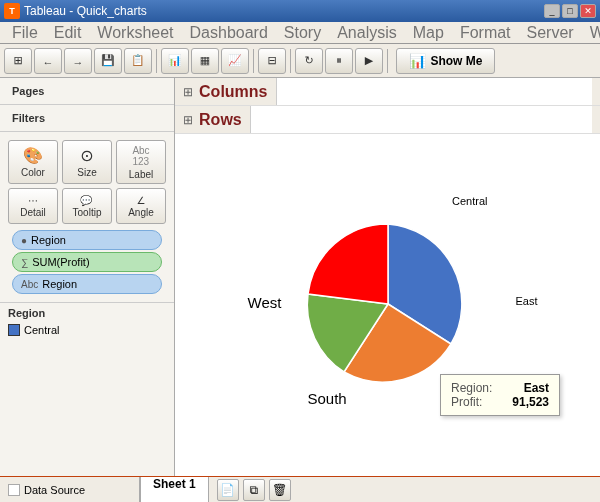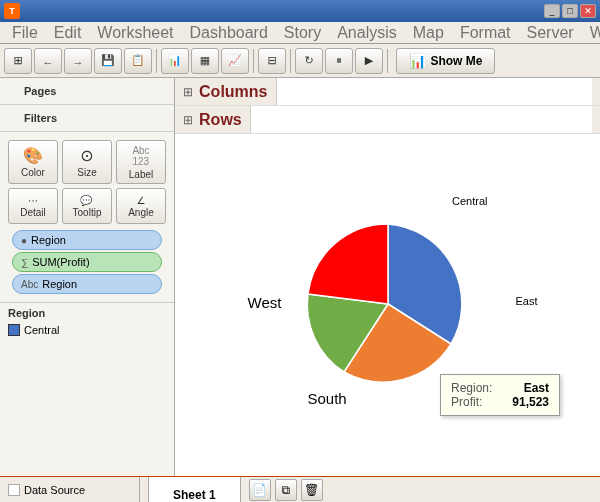--- a/index.html
+++ b/index.html
@@ -47,21 +47,21 @@
     .show-me-icon { color: #2060c0; font-size: 14px; }
 
     
     .main-layout { display: flex; height: calc(502px - 22px - 22px - 34px - 26px); }
 
     
     .left-panel {
       width: 175px; background: #f5f3ee; border-right: 1px solid #aaa;
       display: flex; flex-direction: column; flex-shrink: 0;
     }
-    .panel-section { padding: 4px 24px; border-bottom: 1px solid #ccc; }
+    .panel-section { padding: 4px 12px; border-bottom: 1px solid #ccc; }
     .panel-label { font-size: 11px; font-weight: bold; color: #333; padding: 3px 0; }
 
     
     .marks-section { padding: 4px 8px; border-bottom: 1px solid #ccc; }
     .marks-dropdown {
       display: flex; align-items: center; justify-content: space-between;
       background: white; border: 1px solid #aaa; border-radius: 3px;
       padding: 2px 6px; margin: 4px 0; cursor: pointer; height: 24px;
     }
     .marks-dropdown-left { display: flex; align-items: center; gap: 4px; }
@@ -129,36 +129,37 @@
       height: 26px; background: #f0ece4; border-top: 1px solid #c2410c;
       display: flex; align-items: center;
     }
     .status-datasource {
       display: flex; align-items: center; gap: 4px;
       padding: 0 8px; border-right: 1px solid #aaa; height: 100%;
       font-size: 11px; cursor: pointer; min-width: 140px;
     }
     .status-checkbox { width: 12px; height: 12px; border: 1px solid #aaa; background: white; }
     .sheet-tab {
-      padding: 0 24px; height: 100%; display: flex; align-items: flex-end;
+      padding: 0 12px; height: 100%; display: flex; align-items: flex-start;
       background: white; border-right: 1px solid #aaa; border-left: 1px solid #aaa;
-      font-size: 12px; cursor: pointer; font-weight: bold; margin-left: 8px;
+      font-size: 12px; cursor: pointer; font-weight: bold;
     }
     .status-icons { display: flex; gap: 4px; padding: 0 8px; }
     .status-icon { width: 22px; height: 22px; border: 1px solid #aaa; border-radius: 2px; background: linear-gradient(to bottom, #fff, #e0dcd0); display: flex; align-items: center; justify-content: center; font-size: 12px; cursor: pointer; }
 
     
     .pie-container { position: relative; }
   </style>
 </head>
 <body>
 
 <div class="title-bar">
   <div class="title-bar-left">
     <div class="title-icon">T</div>
+    <span class="title-text">Tableau - Quick_charts</span>
   </div>
   <div class="title-controls">
     <div class="title-btn">_</div>
     <div class="title-btn">□</div>
     <div class="title-btn close">✕</div>
   </div>
 </div>
 
 <div class="menu-bar">
   <span class="menu-item">File</span>

